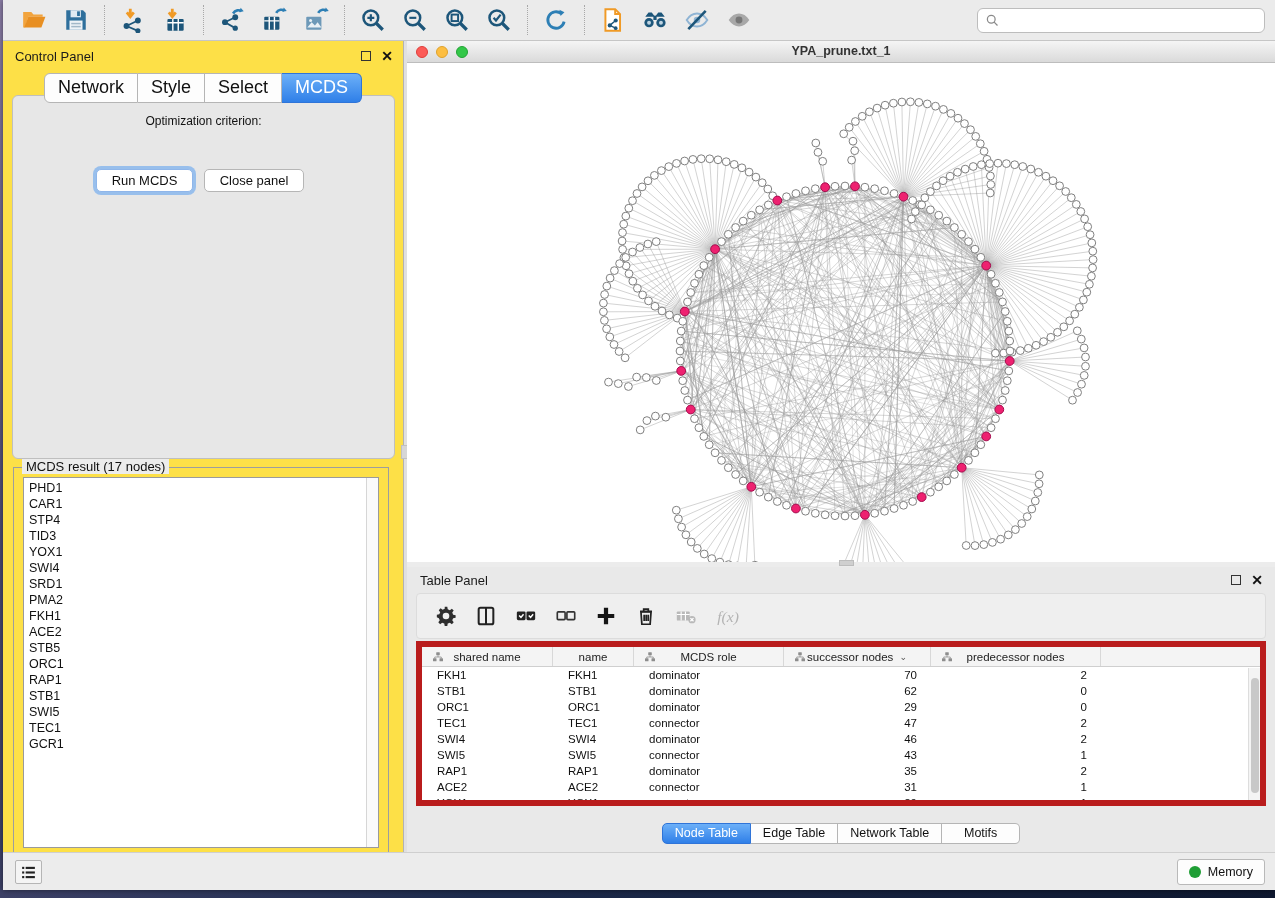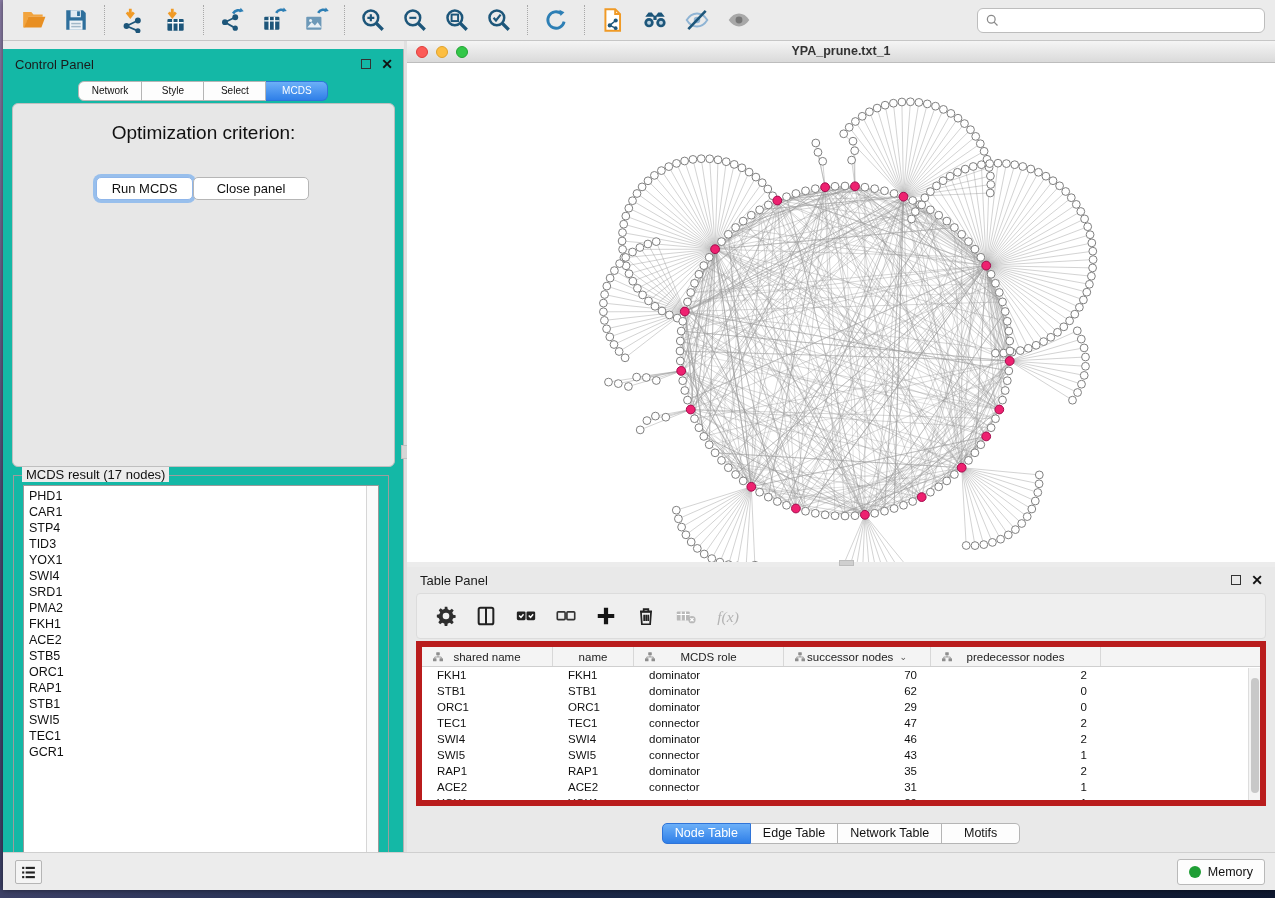--- a/index.html
+++ b/index.html
@@ -10,39 +10,39 @@
   
   .toolbar { position:absolute; left:0; right:0; top:0; height:41px; background:#ebebeb; border-bottom:1px solid #c6c6c6; display:flex; align-items:center; padding:0 10px; }
   .tbtn { width:42px; height:34px; display:flex; align-items:center; justify-content:center; border-radius:4px; }
   .tbtn svg { width:26px; height:26px; }
   .tsep { width:0; height:30px; border-left:1px dotted #a8a8a8; margin:0 7px; }
   .search { margin-left:auto; width:288px; height:25px; background:#fff; border:1px solid #bdbdbd; border-radius:6px; display:flex; align-items:center; padding:0 7px; gap:6px; }
   .search svg { width:15px; height:15px; flex:0 0 auto; }
   .search input { border:none; outline:none; flex:1; font-size:12px; background:transparent; }
 
   
-  .cpanel { position:absolute; left:0; top:41px; width:401px; bottom:38px; background:#14b8a6; border-right:1px solid #b2b2b2;margin-top:8px; }
+  .cpanel { position:absolute; left:0; top:41px; width:401px; bottom:38px; background:#fde047; border-right:1px solid #b2b2b2; }
   .cp-head { position:absolute; top:6px; left:12px; right:10px; height:18px; display:flex; align-items:center; font-size:13px; color:#1b1b1b; }
   .winbtns { margin-left:auto; display:flex; gap:10px; align-items:center; }
   .float-ico { width:10px; height:10px; border:1.6px solid #333; display:inline-block; }
   .close-ico { font-size:14px; font-weight:bold; color:#111; line-height:10px; }
   .cp-tabs { position:absolute; top:32px; left:0; right:0; display:flex; justify-content:center; z-index:3; }
-  .cp-tab { min-width:62px; padding:3px 13px 4px; background:#fdfdfd; border:1px solid #b5b5b5; border-left:none; font-size:10px; text-align:center; color:#111; }
+  .cp-tab { min-width:62px; padding:3px 13px 4px; background:#fdfdfd; border:1px solid #b5b5b5; border-left:none; font-size:18px; text-align:center; color:#111; }
   .cp-tab:first-child { border-left:1px solid #b5b5b5; border-radius:6px 0 0 6px; }
   .cp-tab:last-child { border-radius:0 6px 6px 0; }
   .cp-tab.active { background:linear-gradient(#6cb0f8,#2f7fe8); color:#fff; border-color:#2f74d8; }
   .cp-body { position:absolute; left:9px; right:8px; top:54px; height:364px; background:#e7e7e7; border:1px solid #bfbfbf; border-radius:6px; }
-  .opt-label { position:absolute; top:18px; left:0; right:0; text-align:center; font-size:19px; color:#111; }
+  .opt-label { position:absolute; top:18px; left:0; right:0; text-align:center; font-size:12px; color:#111; }
   .dropdown { position:absolute; left:35px; width:313px; top:39px; height:23px; background:#fff; border:1px solid #b6b6b6; border-radius:5px; font-size:13px; display:flex; align-items:center; padding-left:10px; color:#111; }
   .dd-stepper { position:absolute; right:0; top:-1px; width:21px; height:23px; background:linear-gradient(#6fb3f9,#2d7ce8); border-radius:0 5px 5px 0; display:flex; flex-direction:column; align-items:center; justify-content:center; gap:1px; }
   .dd-stepper span { color:#fff; font-size:8px; line-height:7px; font-weight:bold; }
   .cp-btnrow { position:absolute; top:73px; left:0; right:0; height:24px; }
   .pbtn { position:absolute; height:23px; background:#fff; border:1px solid #b6b6b6; border-radius:5px; font-size:13px; color:#111; display:flex; align-items:center; justify-content:center; }
   .pbtn.run { left:83px; width:97px; box-shadow:0 0 0 3px rgba(100,165,240,.6); border-color:#8fb6ea; }
-  .pbtn.closep { left:180px; width:116px; }
+  .pbtn.closep { left:191px; width:100px; }
   .mcds-group { position:absolute; left:10px; right:14px; top:426px; height:390px; border:1px solid #9d9d9d; border-radius:0; }
   .mcds-legend { position:absolute; top:-9px; left:8px; background:#ececec; padding:0 4px; font-size:13px; color:#111; }
   .mcds-list { position:absolute; inset:9px 9px 8px 9px; background:#fff; border:1px solid #9a9a9a; overflow:hidden; }
   .mcds-items { position:absolute; inset:2px 13px 0 5px; font-size:12.5px; line-height:16px; color:#111; }
   .mcds-scroll { position:absolute; right:0; top:0; bottom:0; width:12px; background:#fafafa; border-left:1px solid #d6d6d6; }
 
   
   .vsplit { position:absolute; left:401px; width:3px; top:41px; bottom:38px; background:#e0e0e0; }
   .vgrip { position:absolute; left:-3px; top:404px; width:9px; height:14px; background:#d6d6d6; border:1px solid #c0c0c0; }
   .rstack { position:absolute; left:404px; right:0; top:41px; bottom:38px; }

